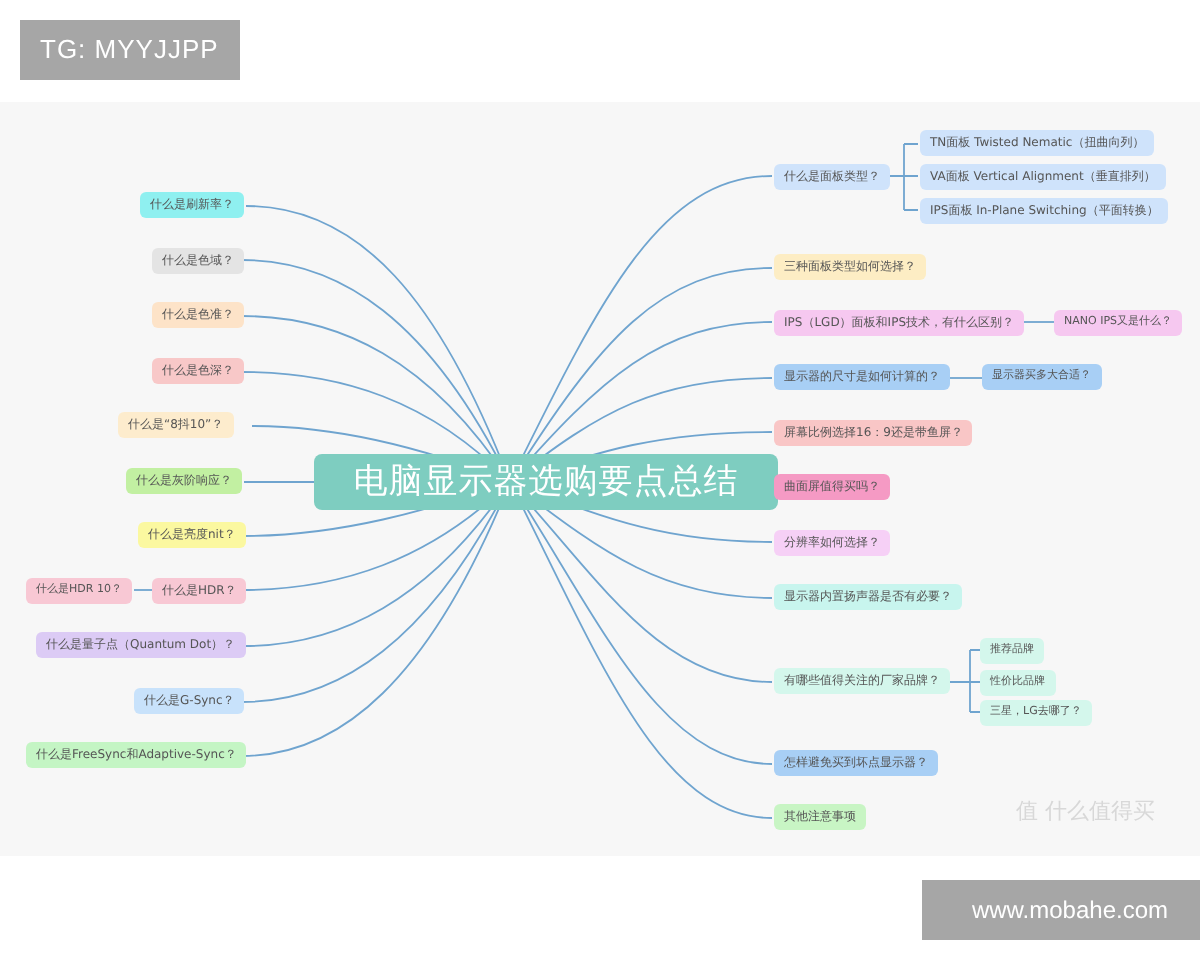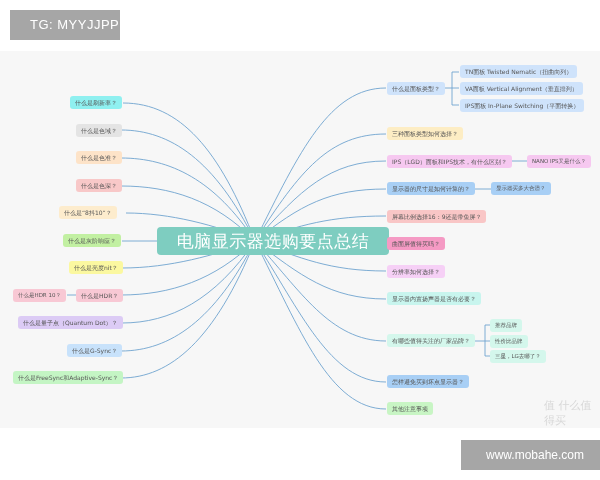--- a/index.html
+++ b/index.html
@@ -1,27 +1,27 @@
 <!DOCTYPE html>
 <html><head>
 <meta charset="utf-8">
 <style>
   html, body { margin:0; padding:0; }
   body { width:600px; height:480px; background:#ffffff; position:relative; overflow:hidden;
          font-family:"DejaVu Sans", sans-serif; }
   .tag { position:absolute; background:#a6a6a6; color:#ffffff; font-family:"Liberation Sans", sans-serif; }
-  .tag-top { left:10px; top:10px; width:110px; height:30px; line-height:30px; font-size:13px; padding-left:20px; box-sizing:border-box; letter-spacing:0.5px; }
+  .tag-top { left:10px; top:10px; width:110px; height:30px; line-height:30px; font-size:13px; padding-left:10px; box-sizing:border-box; letter-spacing:0.5px; }
   .tag-bot { left:461px; top:440px; width:148px; height:30px; line-height:30px; font-size:12px; text-align:center; }
   .canvas { position:absolute; left:0; top:51px; width:600px; height:377px; background:#f7f7f7; }
   svg.links { position:absolute; left:0; top:0; width:600px; height:480px; }
   .node { position:absolute; font-size:6px; color:#555; border-radius:3px; white-space:nowrap;
           height:13px; line-height:13px; padding:0 5px; box-sizing:border-box; }
   .root { position:absolute; left:157px; top:227px; width:232px; height:28px; line-height:28px;
           background:#7ecdc0; color:#ffffff; font-size:17px; text-align:center; border-radius:4px; letter-spacing:0.5px; }
-  .watermark { position:absolute; left:508px; top:398px; font-size:11px; color:#d8d8d8;margin-left:36px; }
+  .watermark { position:absolute; left:508px; top:398px; font-size:11px; color:#d8d8d8; }
 </style>
 </head>
 <body>
 
 <div class="tag tag-top">TG: MYYJJPP</div>
 
 <div class="canvas"></div>
 
 <svg class="links" viewBox="0 0 600 480">
   <g fill="none" stroke="#6fa4cf" stroke-width="0.9">

